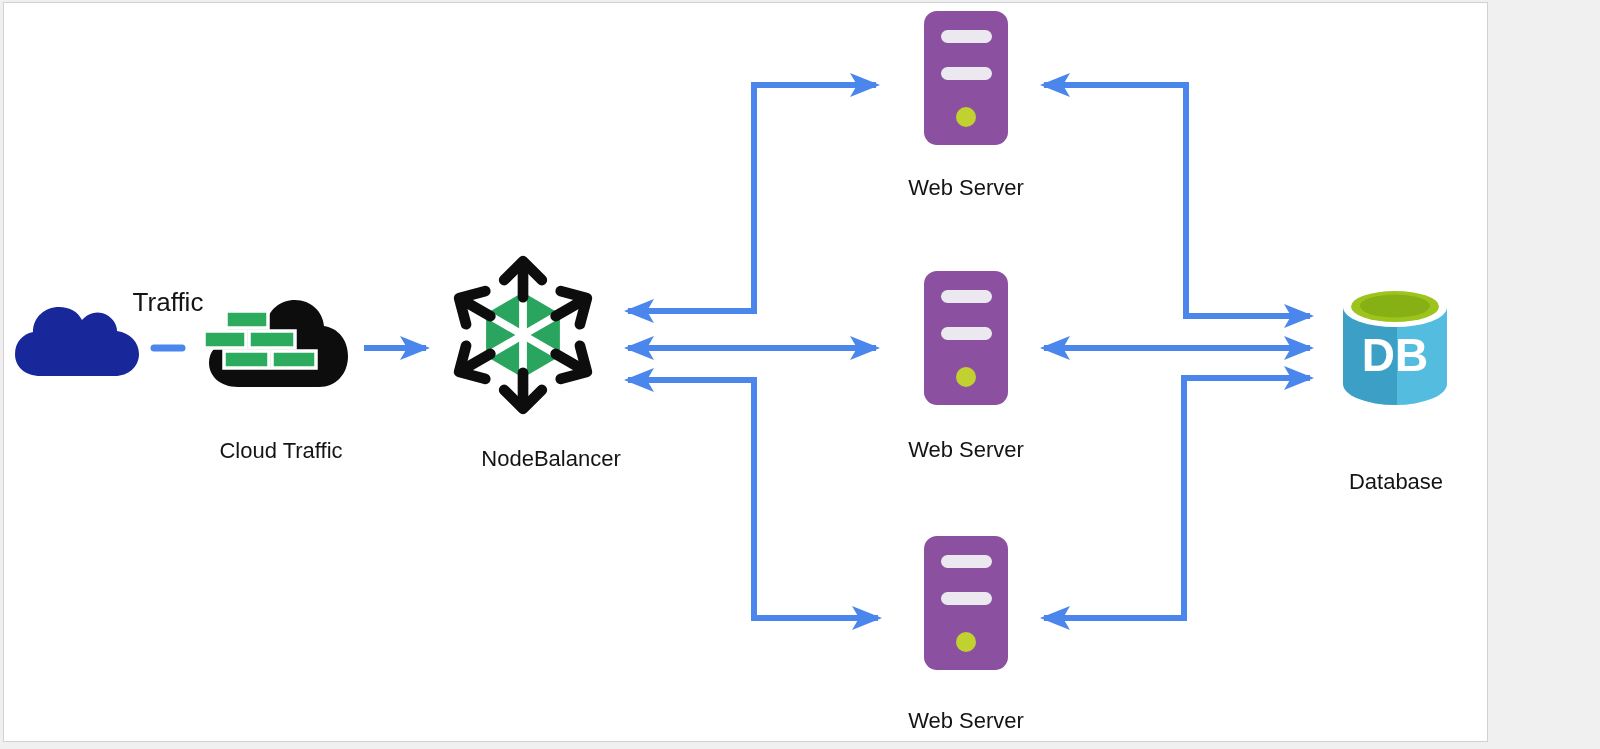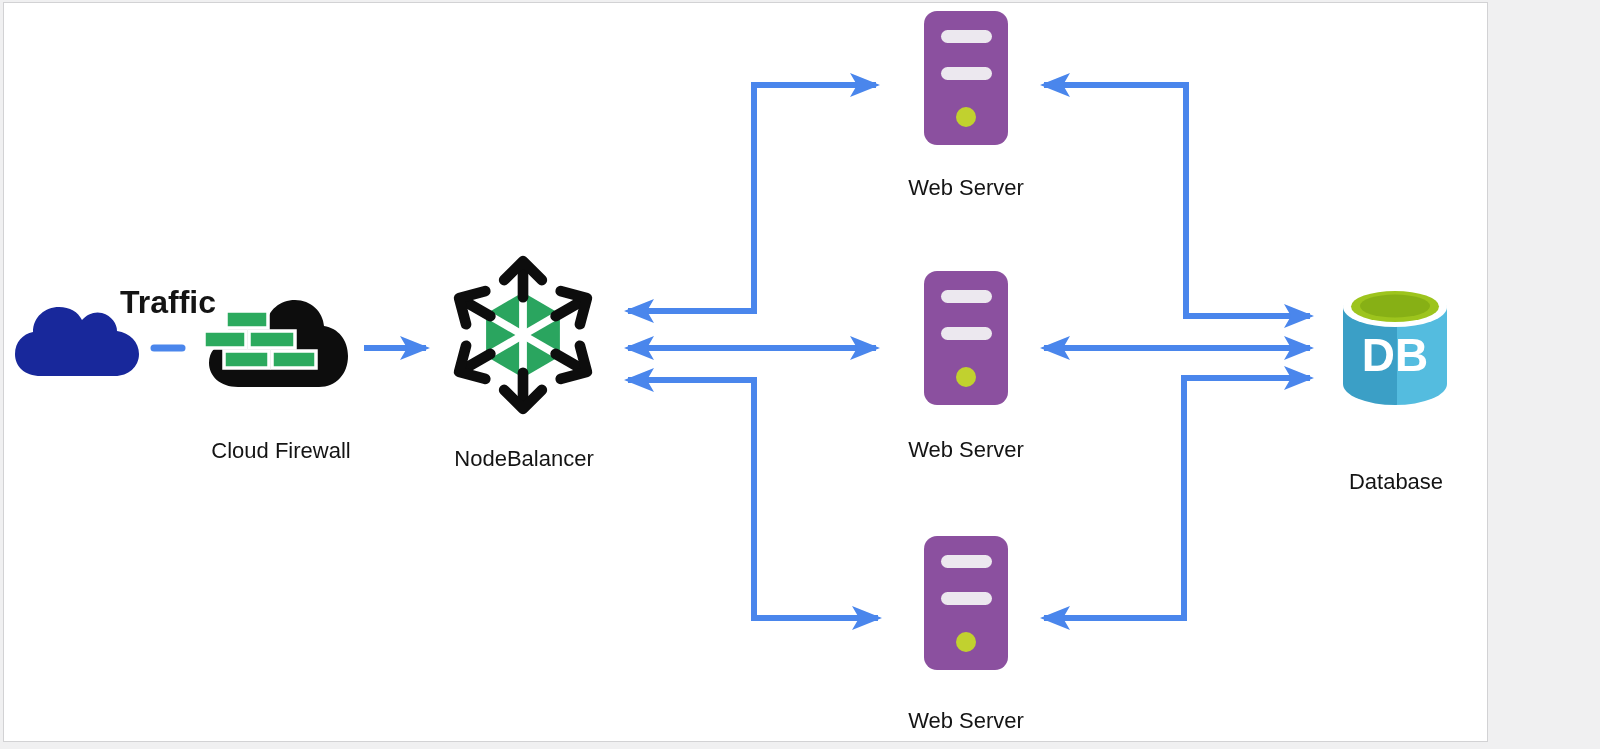--- a/index.html
+++ b/index.html
@@ -15,21 +15,21 @@
     position:absolute;left:3px;top:2px;width:1485px;height:740px;
     background:var(--canvas-bg);
     border:1px solid var(--canvas-border);
   }
   .wires{position:absolute;left:0;top:0;pointer-events:none;}
   .node-icon{position:absolute;}
   .lbl{
     position:absolute;text-align:center;color:var(--label-color);
     font-size:22px;line-height:36px;white-space:nowrap;
   }
-  .lbl.small{font-size:32px;line-height:30px;font-weight:bold;}
+  .lbl.small{font-size:26px;line-height:30px;}
 </style>
 </head>
 <body>
 
 <div class="canvas">
 
   <svg class="wires" width="1485" height="740" viewBox="0 0 1485 740">
     <defs>
       <marker id="ah" markerUnits="userSpaceOnUse" markerWidth="30" markerHeight="24" viewBox="0 0 30 24" refX="26" refY="12" orient="auto-start-reverse">
         <polygon points="30,12 0,0 7,12 0,24" fill="#4a86ec"></polygon>
@@ -59,21 +59,21 @@
       C52,18.5 60,22 64,28 C66,13 78,3 93,3 C109,3 121,15 122,29 C136,31 146,43 146,59
       C146,77 134,90 117,90 Z"></path>
     <g fill="#2caa5e" stroke="#ffffff" stroke-width="3.5">
       <rect x="24" y="14" width="42" height="17"></rect>
       <rect x="2" y="34" width="42" height="17"></rect>
       <rect x="47" y="34" width="46" height="17"></rect>
       <rect x="22" y="54" width="45" height="17"></rect>
       <rect x="70" y="54" width="44" height="17"></rect>
     </g>
   </svg>
-  <div class="lbl" style="left:167px;top:430px;width:220px;">Cloud Firewall</div>
+  <div class="lbl" style="left:167px;top:430px;width:220px;">Cloud Traffic</div>
 
   <svg class="node-icon" style="left:437px;top:250px" width="164" height="164" viewBox="0 0 200 200">
     <polygon fill="#2aa55f" points="100,48 145,74 145,126 100,152 55,126 55,74"></polygon>
     <g stroke="#ffffff" stroke-width="9.5">
       <line x1="100" y1="100" x2="100" y2="48"></line>
       <line x1="100" y1="100" x2="145" y2="74"></line>
       <line x1="100" y1="100" x2="145" y2="126"></line>
       <line x1="100" y1="100" x2="100" y2="152"></line>
       <line x1="100" y1="100" x2="55" y2="126"></line>
       <line x1="100" y1="100" x2="55" y2="74"></line>
@@ -86,21 +86,21 @@
       <line x1="139.8" y1="77" x2="165.8" y2="62"></line>
       <polyline points="146,46.5 177.9,55 169.4,86.9"></polyline>
       <line x1="139.8" y1="123" x2="165.8" y2="138"></line>
       <polyline points="146,153.5 177.9,145 169.4,113.1"></polyline>
       <line x1="60.2" y1="77" x2="34.2" y2="62"></line>
       <polyline points="54,46.5 22.1,55 30.6,86.9"></polyline>
       <line x1="60.2" y1="123" x2="34.2" y2="138"></line>
       <polyline points="54,153.5 22.1,145 30.6,113.1"></polyline>
     </g>
   </svg>
-  <div class="lbl" style="left:405px;top:438px;width:230px;">NodeBalancer</div>
+  <div class="lbl" style="left:432px;top:438px;width:230px;">NodeBalancer</div>
 
   <svg class="node-icon" style="left:920px;top:8px" width="84" height="134" viewBox="0 0 84 134">
     <rect x="0" y="0" width="84" height="134" rx="13" fill="#8b509f"></rect>
     <rect x="17" y="19" width="51" height="13" rx="6.5" fill="#ece8ef"></rect>
     <rect x="17" y="56" width="51" height="13" rx="6.5" fill="#ece8ef"></rect>
     <circle cx="42" cy="106" r="10" fill="#c1d12f"></circle>
   </svg>
   <div class="lbl" style="left:862px;top:167px;width:200px;">Web Server</div>
 
   <svg class="node-icon" style="left:920px;top:268px" width="84" height="134" viewBox="0 0 84 134">

